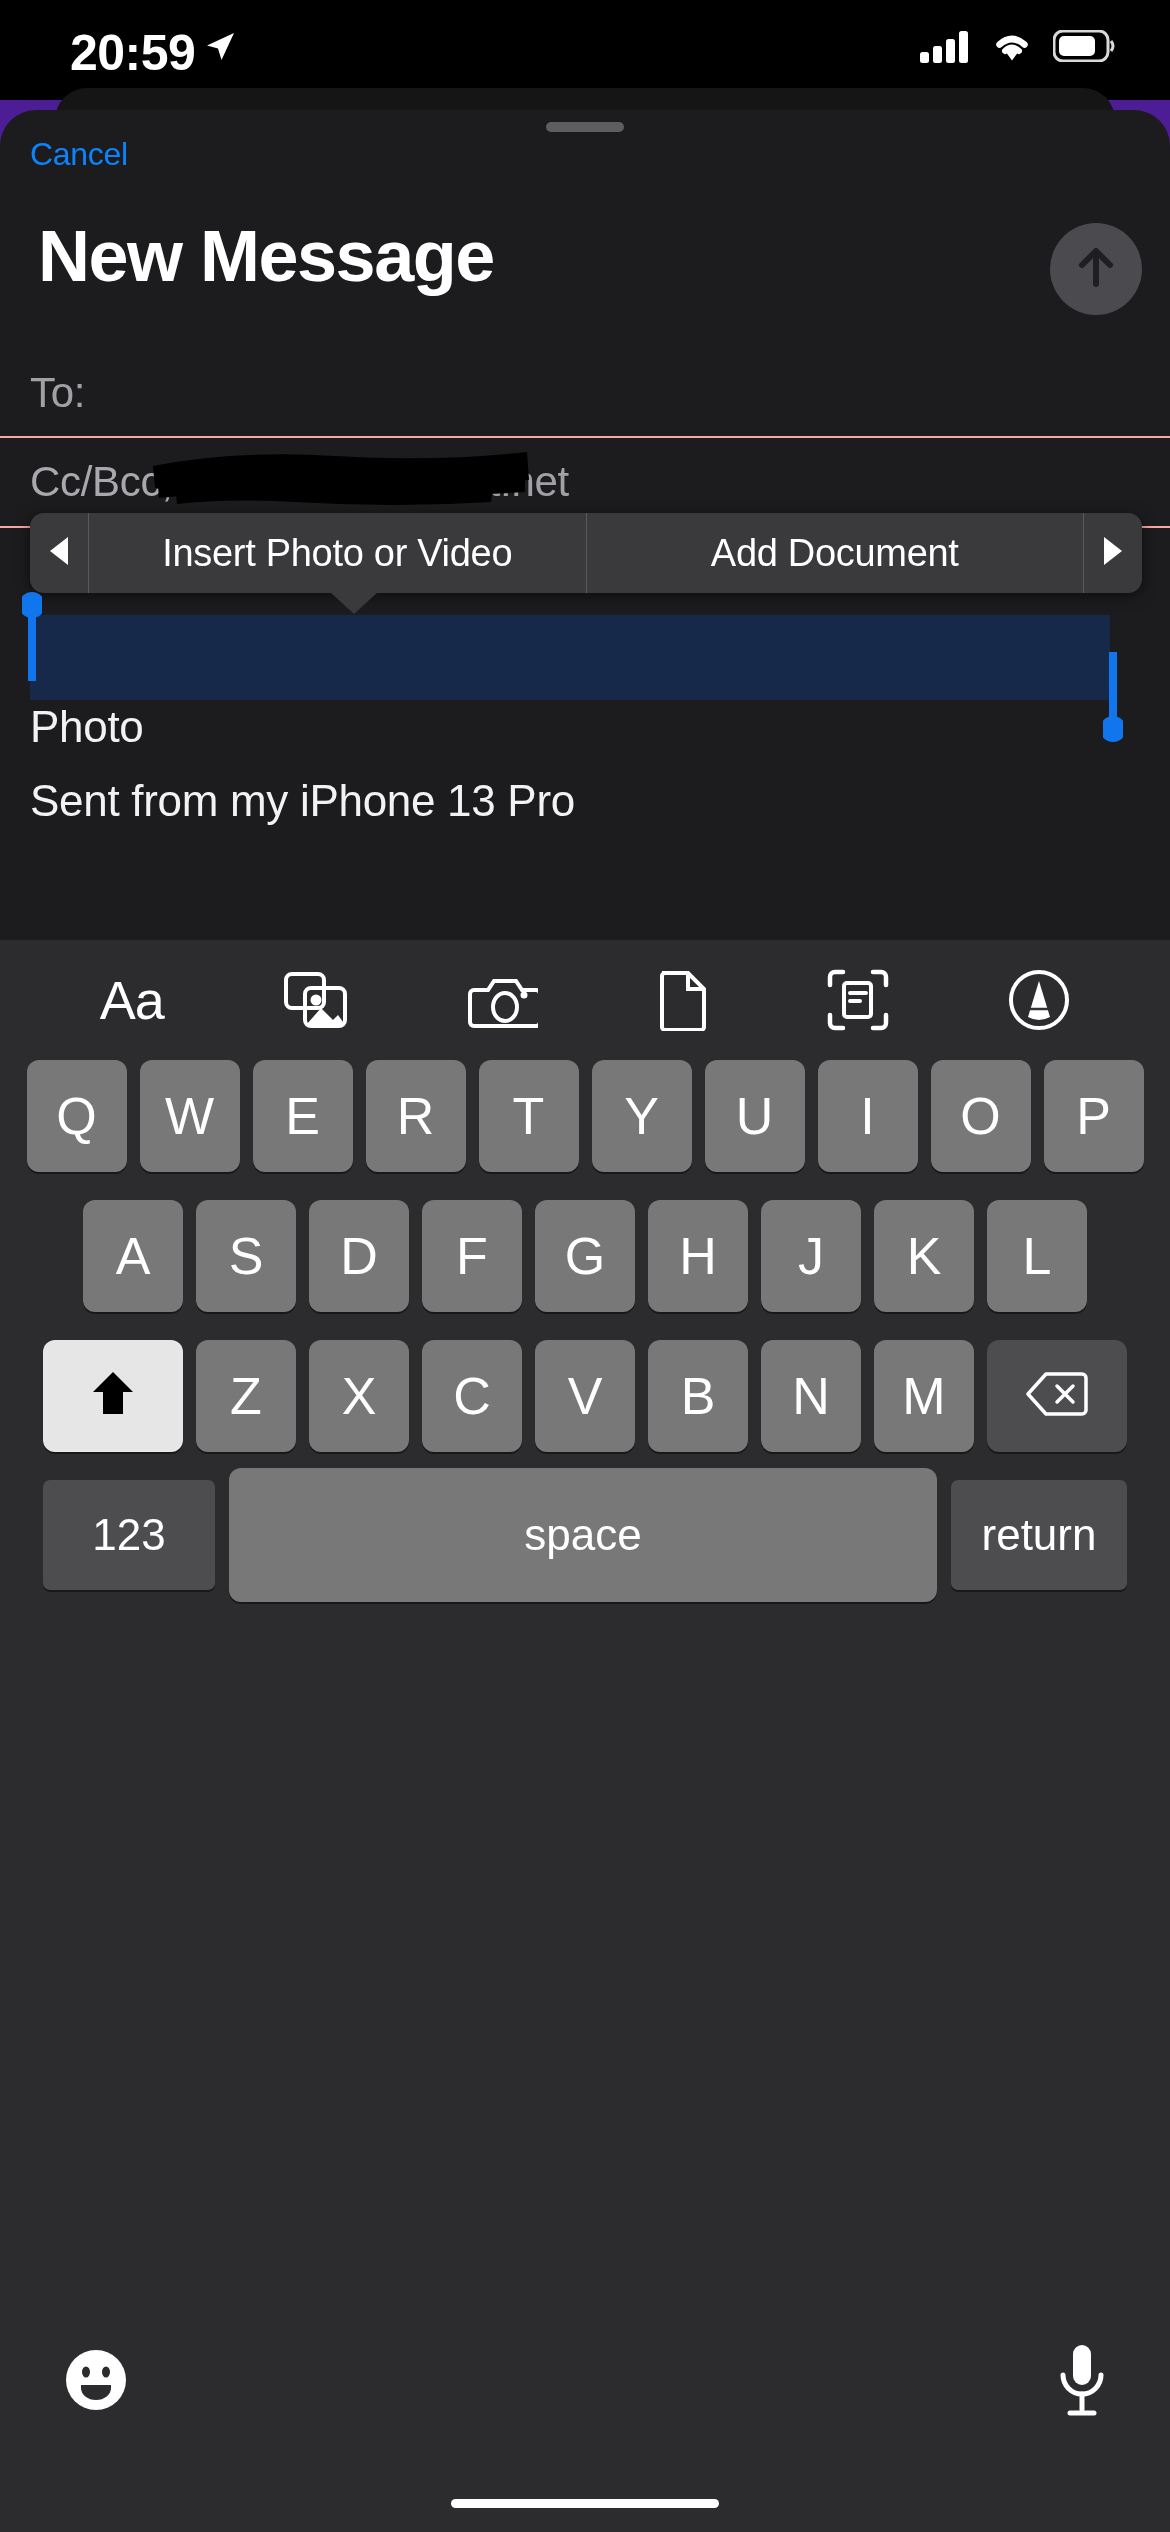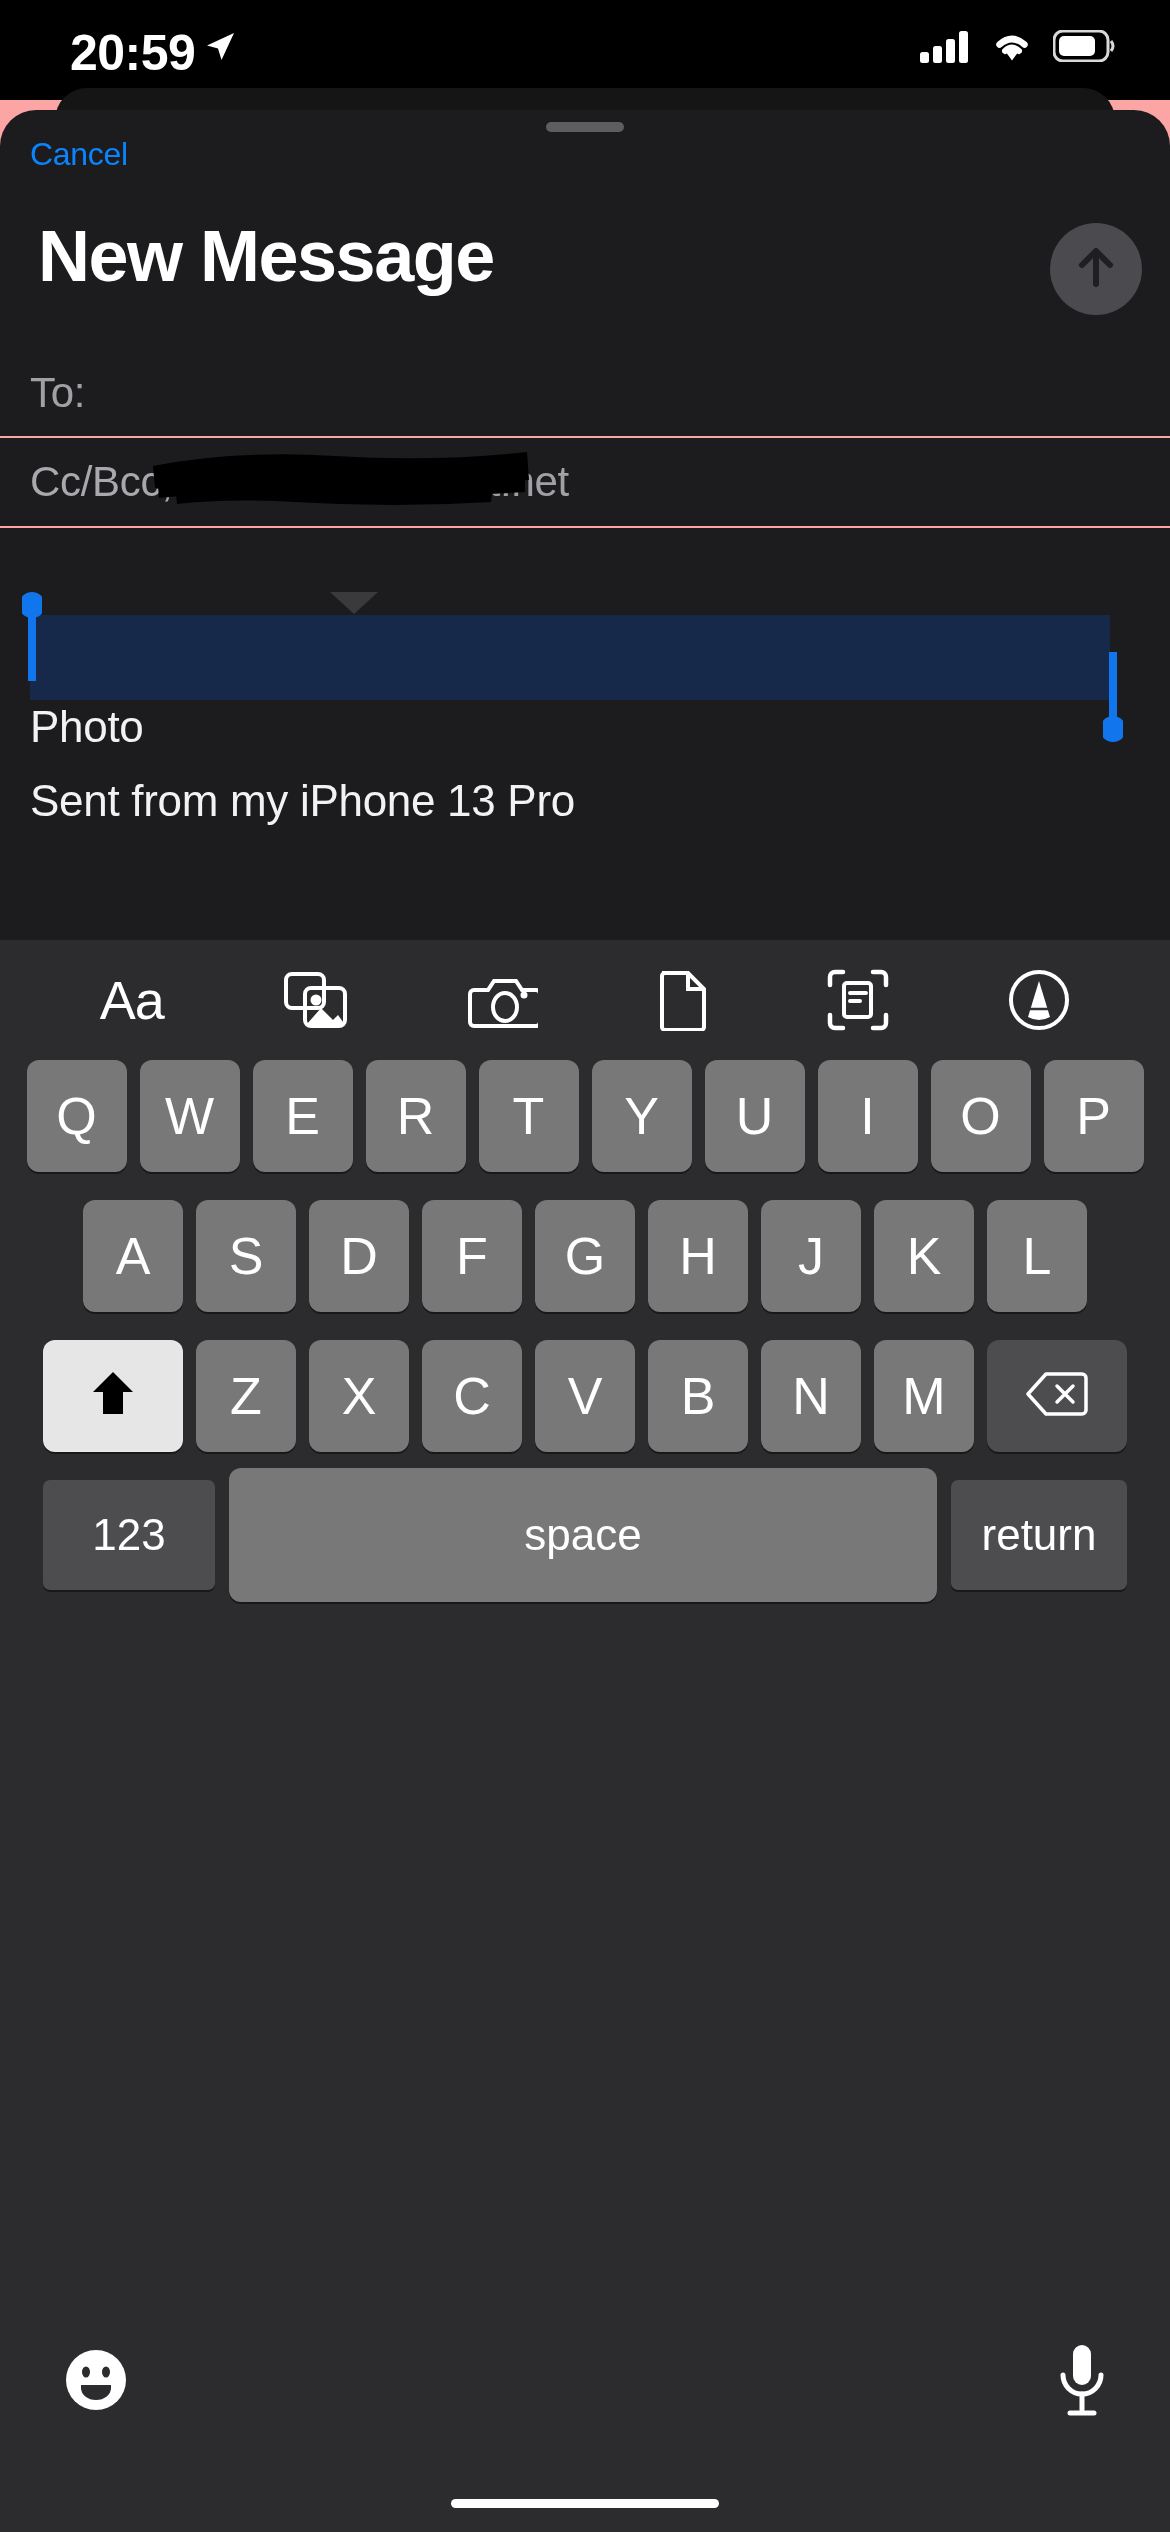--- a/index.html
+++ b/index.html
@@ -3,21 +3,21 @@
 <meta charset="utf-8">
 <style>
   * { margin:0; padding:0; box-sizing:border-box; }
   html, body {
     width:1170px; height:2532px;
     background:#000;
     font-family:"Liberation Sans", sans-serif;
     -webkit-font-smoothing:antialiased;
     overflow:hidden;
   }
-  #screen { position:relative; width:1170px; height:2532px; background:#fca5a5; }
+  #screen { position:relative; width:1170px; height:2532px; background:#4c1d95; }
 
   
   #status-bar {
     position:absolute; top:0; left:0; width:1170px; height:100px;
     background:#000; color:#fff;
   }
   #status-time {
     position:absolute; left:70px; top:24px;
     font-size:50px; font-weight:600; letter-spacing:-0.5px;
     color:#fff;
@@ -247,20 +247,41 @@
     <div id="ccbcc-row" class="field-row">
       <span class="field-label"><span id="ccbcc-text">Cc/Bcc, From: </span><span id="ccbcc-addr">@comcast.net</span></span>
     </div>
 
     <svg id="redaction" viewBox="0 0 390 72">
       <path d="M8 26 Q90 10 190 16 Q290 22 382 12 L384 40 Q290 48 195 42 Q95 36 10 48 Z" fill="#000"></path>
       <path d="M12 34 Q120 24 250 30 Q330 34 380 26 L380 52 Q300 58 220 54 Q110 48 14 58 Z" fill="#000"></path>
       <path d="M30 44 Q130 38 240 46 Q300 50 348 44 L346 62 Q250 68 150 62 Q80 58 32 64 Z" fill="#000"></path>
     </svg>
 
+    <div id="context-menu">
+      <div class="menu-arrow">
+        <span>
+          <svg width="26" height="32" viewBox="0 0 26 32">
+              <path d="M22 2 L4 16 L22 30 Z" fill="#fff"></path>
+            </svg>
+        </span>
+      </div>
+      <div class="menu-sep"></div>
+      <div class="menu-item">Insert Photo or Video</div>
+      <div class="menu-sep"></div>
+      <div class="menu-item">Add Document</div>
+      <div class="menu-sep"></div>
+      <div class="menu-arrow">
+        <span>
+          <svg width="26" height="32" viewBox="0 0 26 32">
+              <path d="M4 2 L22 16 L4 30 Z" fill="#fff"></path>
+            </svg>
+        </span>
+      </div>
+    </div>
     <div id="menu-tail"></div>
 
     <div id="selection-rect"></div>
 
     <div id="sel-handle-start">
       <svg width="20" height="92" viewBox="0 0 20 92">
         <circle cx="10" cy="13" r="13" fill="#1176ee"></circle>
         <rect x="6" y="13" width="8" height="76" fill="#1176ee"></rect>
       </svg>
     </div>

